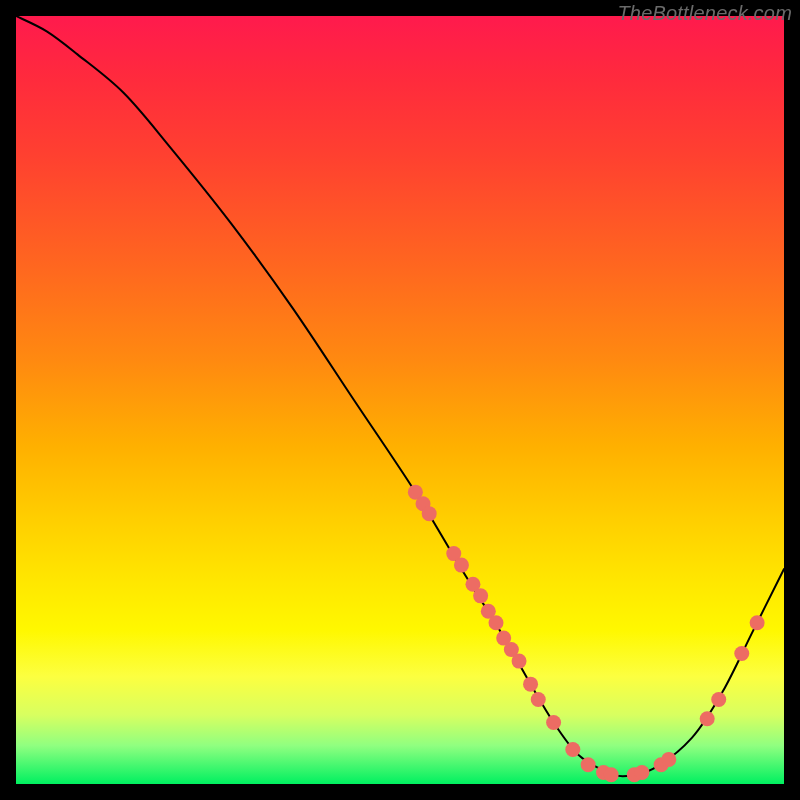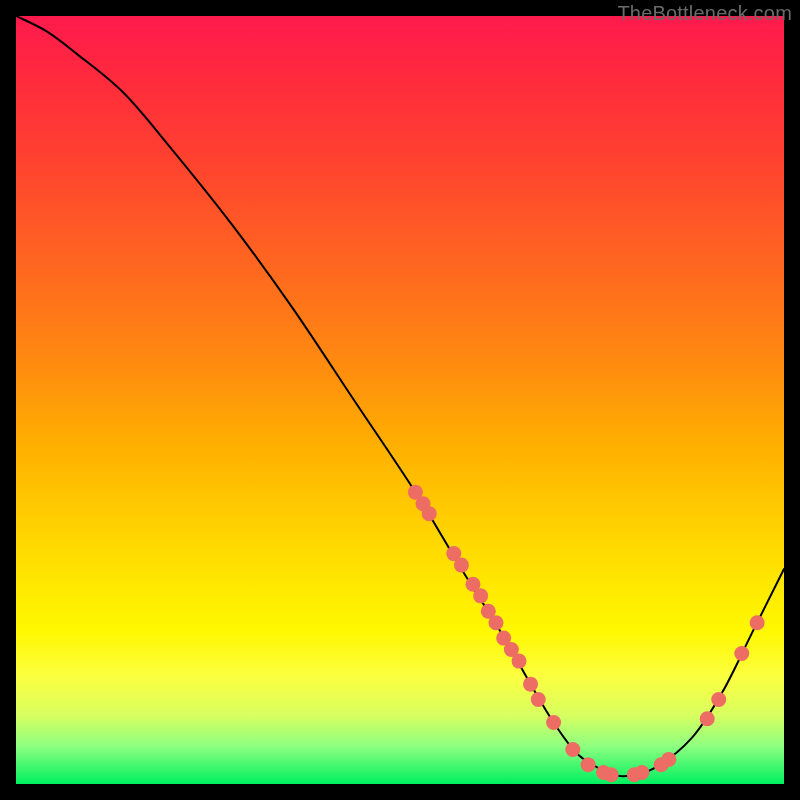--- a/index.html
+++ b/index.html
@@ -7,20 +7,21 @@
     padding: 0;
     width: 800px;
     height: 800px;
     background: #000000;
     overflow: hidden;
   }
   .container {
     position: relative;
     width: 800px;
     height: 628px;
+    font-style: italic;
   }
   .plot-area {
     position: absolute;
     left: 16px;
     top: 16px;
     width: 768px;
     height: 768px;
     background: linear-gradient(to bottom,
       #ff1a4d 0%,
       #ff2a3d 8%,

